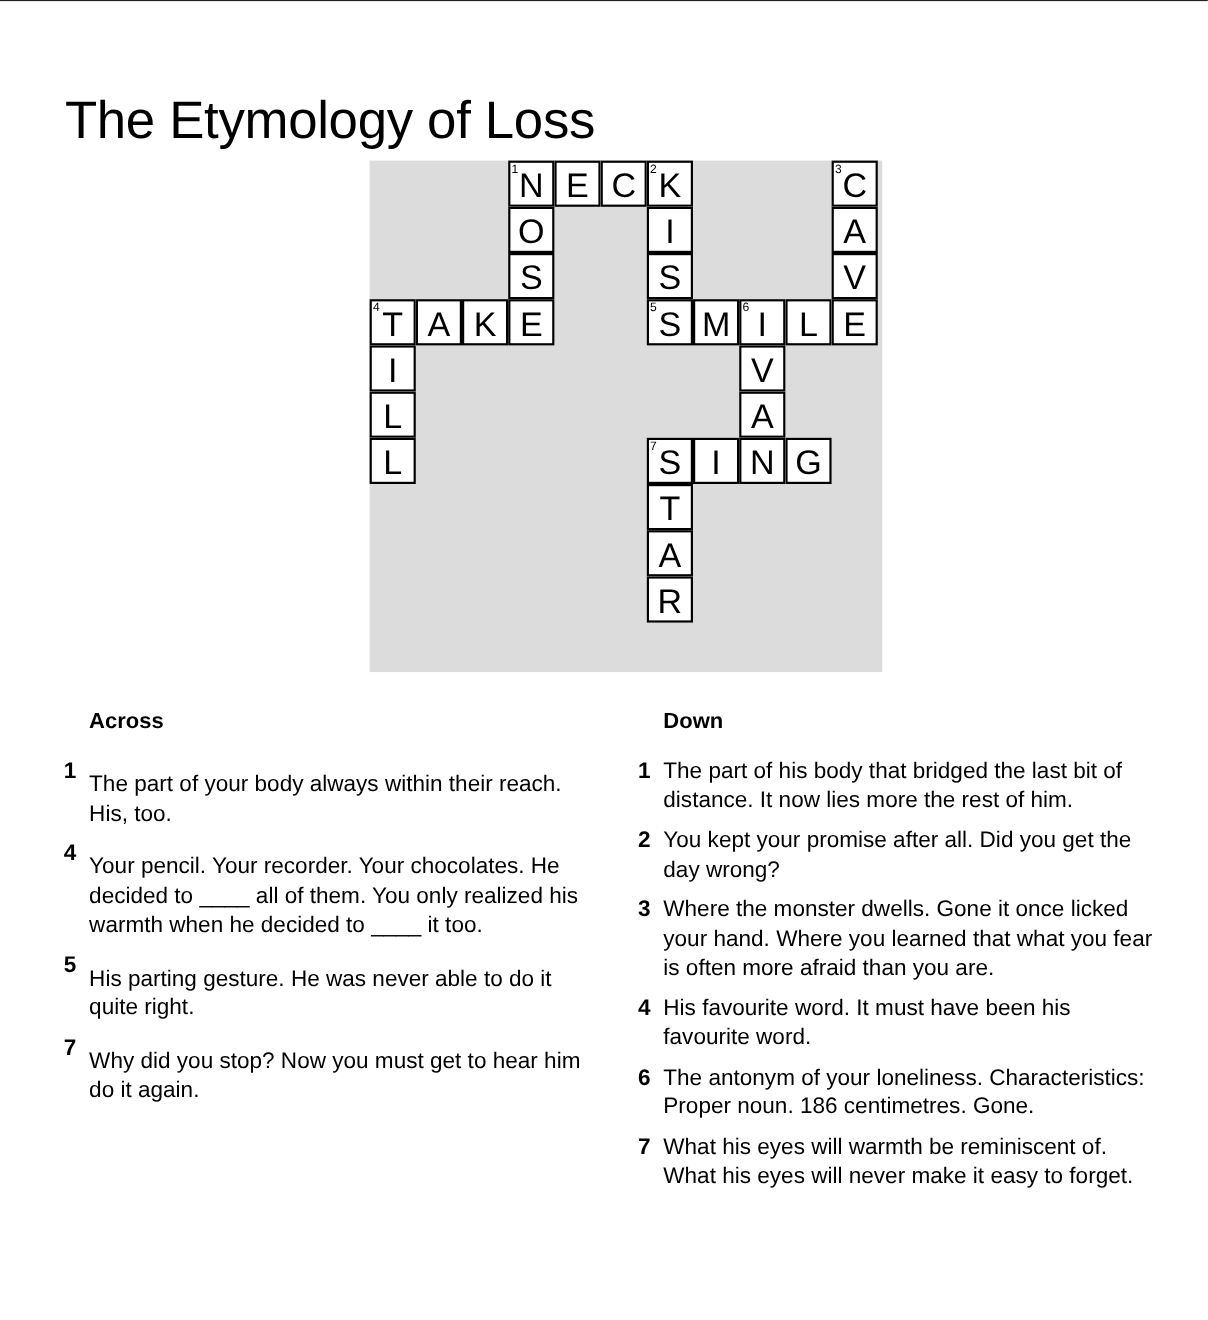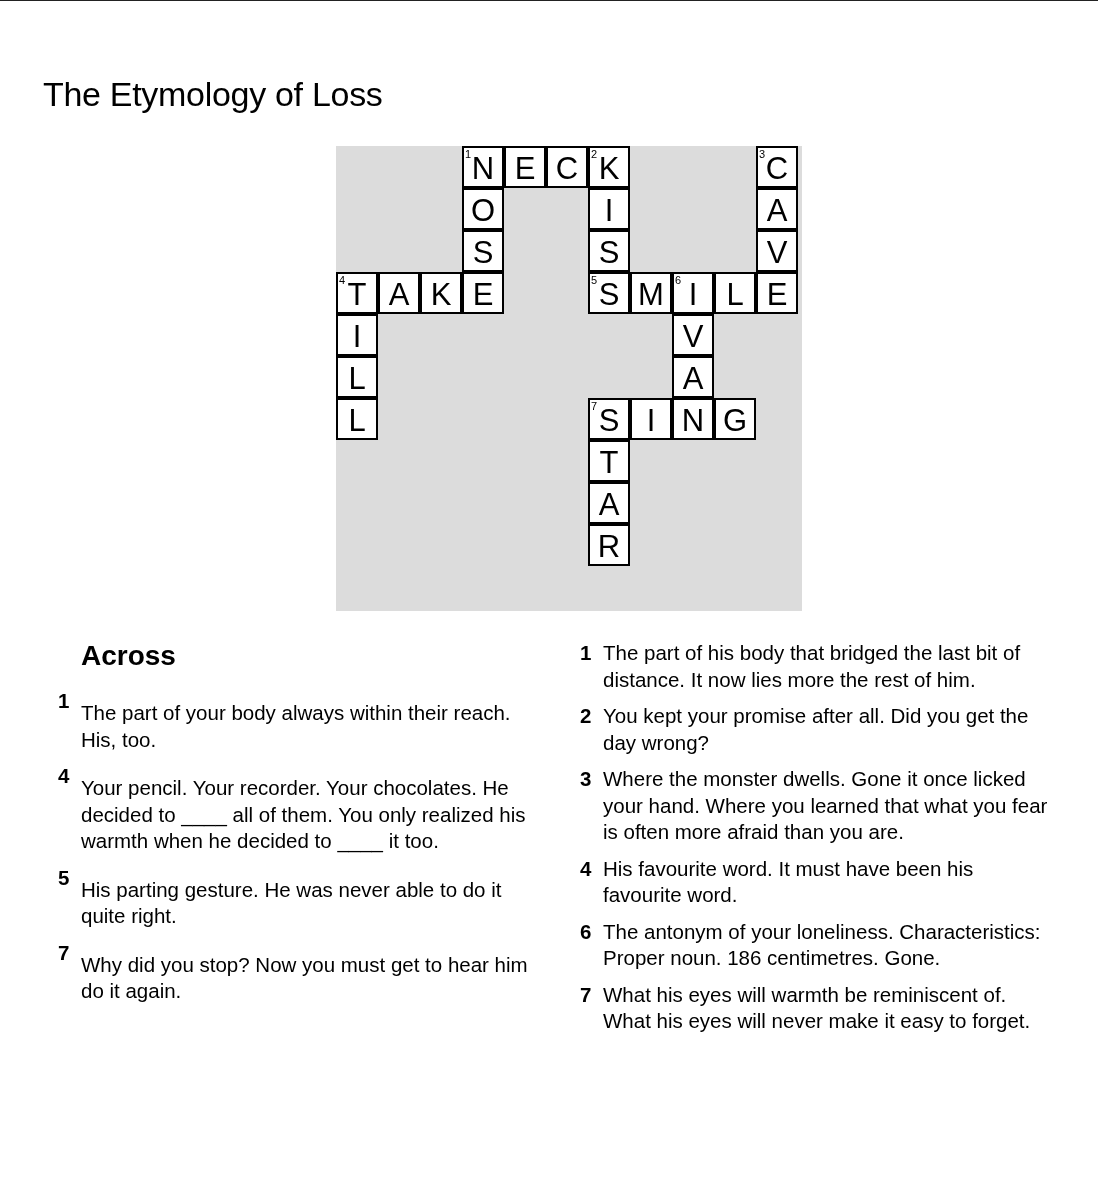--- a/index.html
+++ b/index.html
@@ -3,38 +3,38 @@
   <meta charset="utf-8">
   <style>
     html, body { margin: 0; padding: 0; background: #ffffff; }
     body {
       width: 1098px; height: 1200px; position: relative; overflow: hidden;
       font-family: "Liberation Sans", sans-serif; color: #000;
     }
     .top-rule { position: absolute; left: 0; top: 0; width: 1098px; height: 1px; background: #222; }
     .title {
       position: absolute; left: 43px; top: 64px;
-      font-size: 34px; font-weight: normal; margin: 0; line-height: 60px; letter-spacing: -0.3px;
+      font-size: 48px; font-weight: normal; margin: 16px; line-height: 60px; letter-spacing: -0.3px;
     }
     .grid {
       position: absolute; left: 336px; top: 146px;
       width: 466px; height: 465px; background: #dcdcdc;
     }
     .cell {
       position: absolute; width: 42px; height: 42px; box-sizing: border-box;
       background: #fff; border: 2px solid #000;
       display: flex; align-items: center; justify-content: center;
     }
     .cell .letter { font-size: 31px; line-height: 1; margin-top: 3px; }
     .cell .num { position: absolute; left: 1px; top: 0px; font-size: 11px; line-height: 12px; }
     .clues { position: absolute; top: 640px; width: 480px; }
     .clues.across { left: 58px; }
     .clues.down { left: 580px; }
     .clues h2 {
-      margin: 0 0 16px 23px; font-size: 28px; font-weight: bold; line-height: 32px;
+      margin: 0 0 16px 23px; font-size: 20px; font-weight: bold; line-height: 32px;
     }
     .clue { display: flex; margin-bottom: 10px; font-size: 20.5px; line-height: 26.5px; }
     .clue .cnum { width: 23px; font-weight: bold; flex: none; }
     .clue .ctext { flex: 1; }
     .clues.across .clue .ctext { max-width: 450px; margin-top: 12px; }
     .clues.down .clue .ctext { max-width: 445px; }
   </style>
 </head>
 <body>
 
@@ -164,20 +164,21 @@
         <span class="ctext">His parting gesture. He was never able to do it quite right.</span>
       </div>
       <div class="clue">
         <span class="cnum">7</span>
         <span class="ctext">Why did you stop? Now you must get to hear him do it again.</span>
       </div>
     </div>
 </div>
 
 <div class="clues down" id="down">
+  <h2>Down</h2>
   <div class="clue-list" id="down-list">
       <div class="clue">
         <span class="cnum">1</span>
         <span class="ctext">The part of his body that bridged the last bit of distance. It now lies more the rest of him.</span>
       </div>
       <div class="clue">
         <span class="cnum">2</span>
         <span class="ctext">You kept your promise after all. Did you get the day wrong?</span>
       </div>
       <div class="clue">

